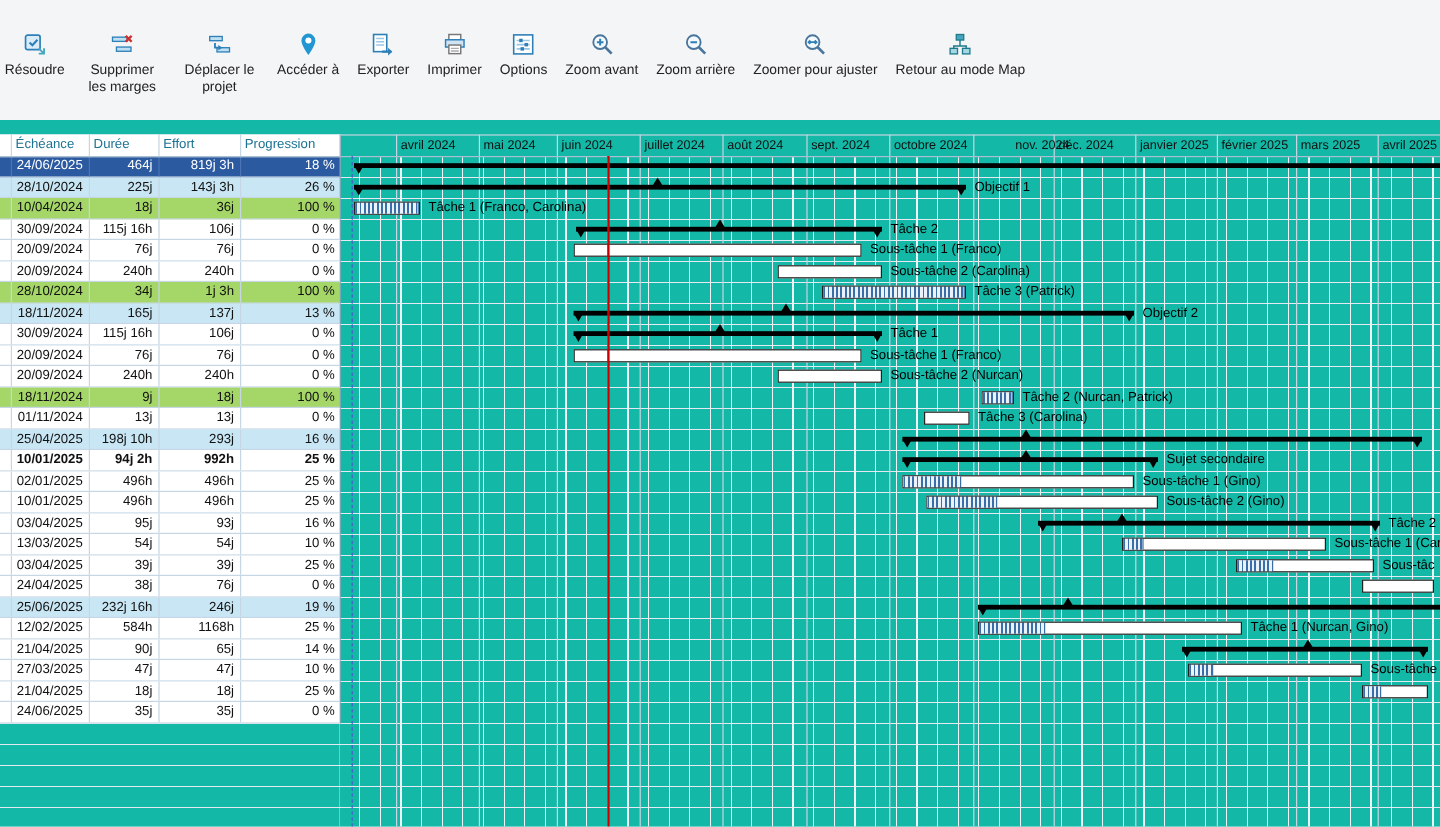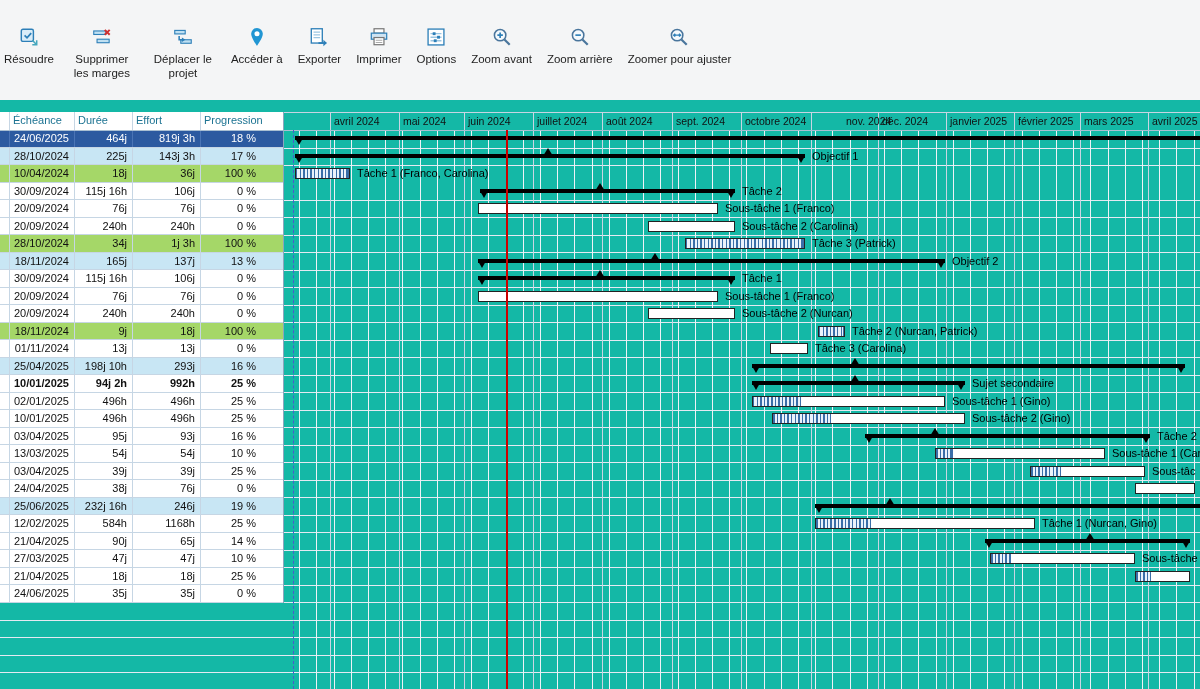--- a/index.html
+++ b/index.html
@@ -33,21 +33,21 @@
   .hcell{border-right:1px solid #c6d6e4;font-size:11px;color:var(--head,#1c7392);
     line-height:17px;padding-left:3px;overflow:hidden;white-space:nowrap}
   .c0{width:10px;flex:none}.c1{width:65px;flex:none}.c2{width:58px;flex:none}
   .c3{width:68px;flex:none}.c4{width:83px;flex:none;border-right:none}
 
   
   #table-rows{position:absolute;left:0;top:130px;width:284px;z-index:4;border-right:1px solid #8ba6bd}
   .trow{display:flex;height:17.5px;border-bottom:1px solid #c6d6e4;background:#fff;font-size:11px;color:#111}
   .trow .cell{line-height:16px;text-align:right;padding-right:5px;border-right:1px solid #c6d6e4;
     overflow:hidden;white-space:nowrap}
-  .trow .cell.c4{padding-right:28px;border-right:none}
+  .trow .cell.c4{padding-right:5px;border-right:none}
   .trow .cell.c0{padding:0}
   .trow.summary{background:var(--sum,#c8e6f4)}
   .trow.complete{background:var(--comp,#a5d768)}
   .trow.selected{background:var(--sel,#2c5aa0);color:#fff}
   .trow.selected .cell{border-right-color:#4a74b5}
   .trow.bold{font-weight:700}
 
   
   #gantt-rows{position:absolute;left:283px;top:130px;width:1049px;height:474px;z-index:4;overflow:hidden}
   .grow{position:absolute;left:0;width:917px;height:17.5px}
@@ -168,20 +168,31 @@
       </div>
       <div class="tb-item">
         <span class="tb-icon">
           <svg viewBox="0 0 20 20">
             <circle cx="8.3" cy="8.3" r="5.2" fill="#f4f9fd" stroke="#49759c" stroke-width="1.4"></circle>
             <path d="M12.2 12.2L17 17" stroke="#49759c" stroke-width="2"></path>
             <path d="M5.3 8.3h6M6.6 7L5.2 8.3l1.4 1.3M10 7l1.4 1.3L10 9.6" fill="none" stroke="#2d7fb8" stroke-width="1.3"></path>
           </svg>
         </span>
         <span class="tb-label">Zoomer pour ajuster</span>
+      </div>
+      <div class="tb-item">
+        <span class="tb-icon">
+          <svg viewBox="0 0 20 20">
+            <rect x="7.2" y="2.5" width="5.6" height="4.2" fill="#45a7bd" stroke="#1f7a8c" stroke-width="1"></rect>
+            <rect x="2.5" y="13" width="5.6" height="4.2" fill="#a5d8e4" stroke="#1f7a8c" stroke-width="1"></rect>
+            <rect x="11.9" y="13" width="5.6" height="4.2" fill="#a5d8e4" stroke="#1f7a8c" stroke-width="1"></rect>
+            <path d="M10 6.7v4.5M5.3 13v-1.8h9.4V13" fill="none" stroke="#1f7a8c" stroke-width="1.1"></path>
+          </svg>
+        </span>
+        <span class="tb-label">Retour au mode Map</span>
       </div>
     </div>
 
   <div id="top-line"></div>
   <div id="grid-h"></div>
   <div id="vgrid"></div>
   <div id="month-lines">
       <div class="month-line" style="left: 47px;"></div>
       <div class="month-line" style="left: 116px;"></div>
       <div class="month-line" style="left: 181px;"></div>
@@ -226,21 +237,21 @@
         <div class="cell c1">24/06/2025</div>
         <div class="cell c2">464j</div>
         <div class="cell c3">819j 3h</div>
         <div class="cell c4">18 %</div>
       </div>
       <div class="trow summary">
         <div class="cell c0"></div>
         <div class="cell c1">28/10/2024</div>
         <div class="cell c2">225j</div>
         <div class="cell c3">143j 3h</div>
-        <div class="cell c4">17 %</div>
+        <div class="cell c4">26 %</div>
       </div>
       <div class="trow complete">
         <div class="cell c0"></div>
         <div class="cell c1">10/04/2024</div>
         <div class="cell c2">18j</div>
         <div class="cell c3">36j</div>
         <div class="cell c4">100 %</div>
       </div>
       <div class="trow normal">
         <div class="cell c0"></div>

